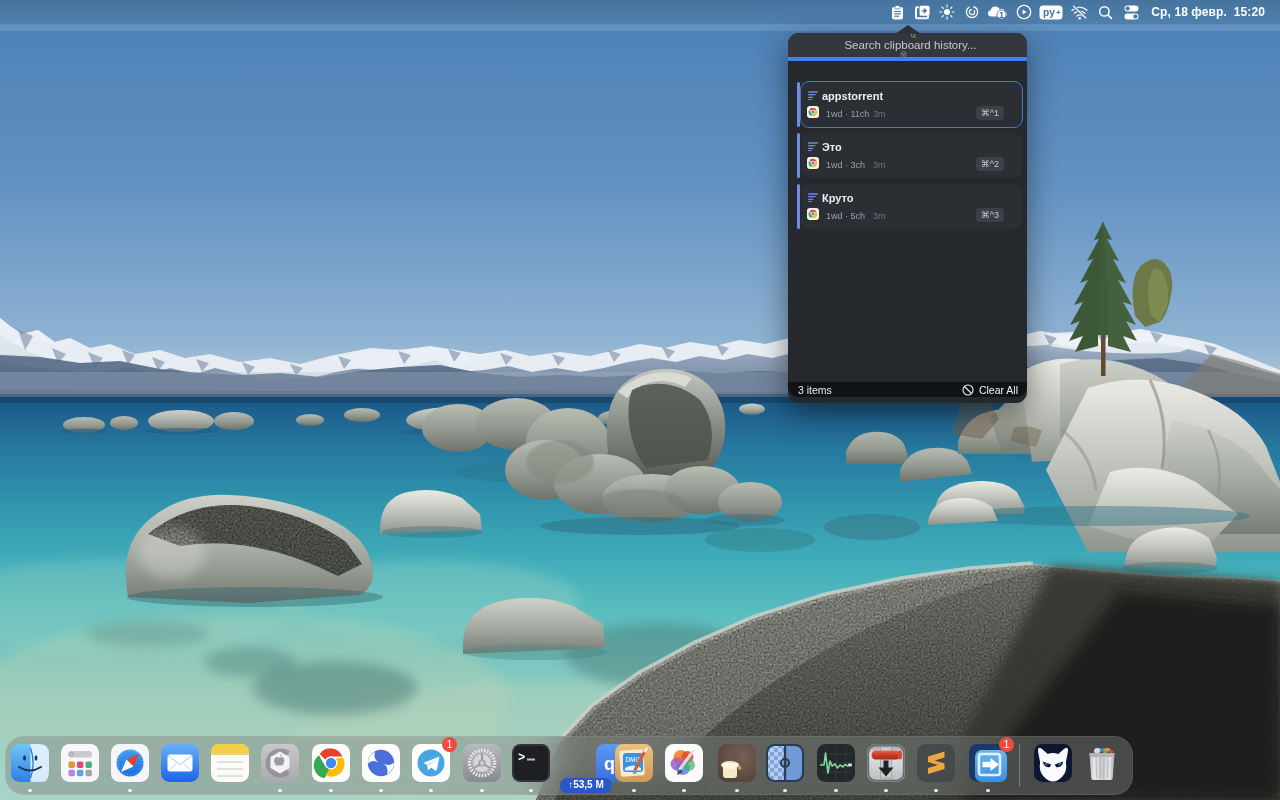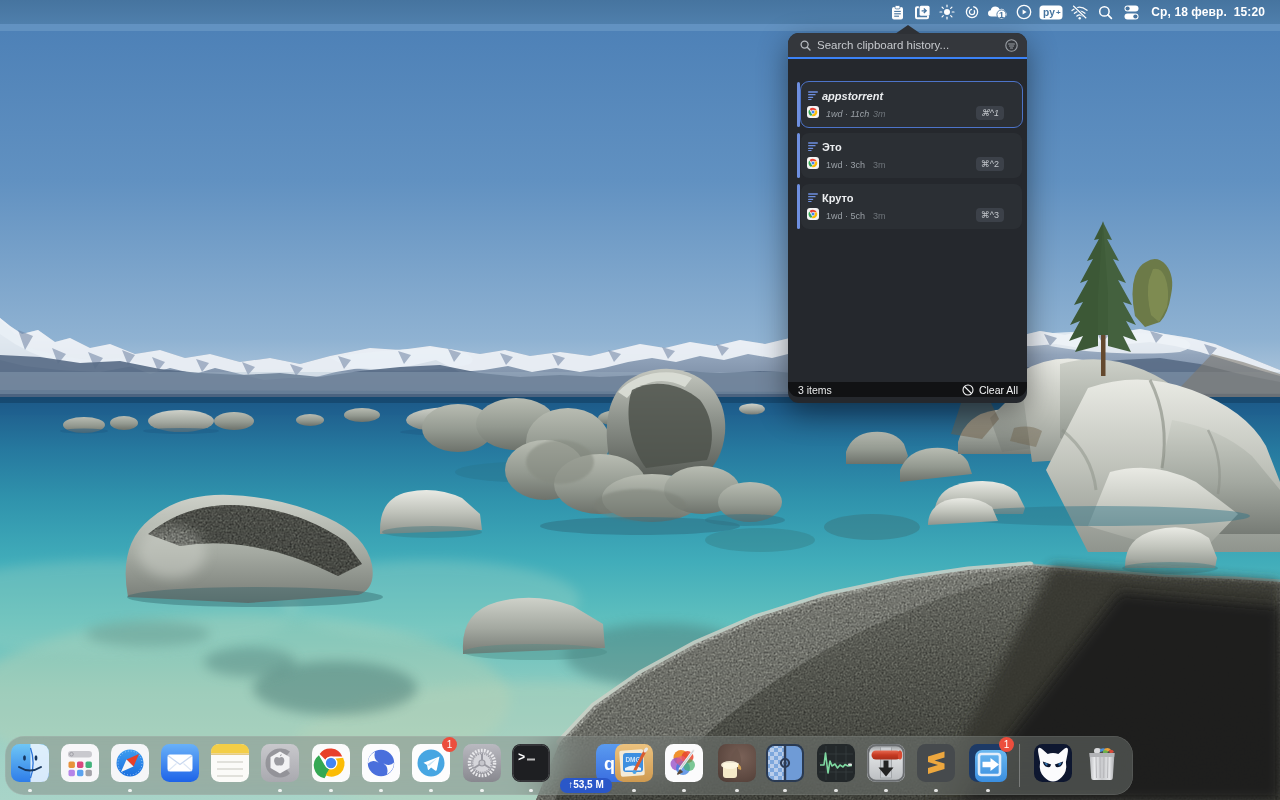--- a/index.html
+++ b/index.html
@@ -12,26 +12,26 @@
     color:#fff;}
   #menubar .mi{display:flex;align-items:center;justify-content:center;height:24px;}
   #clock{font-size:12px;font-weight:600;color:#fff;margin-right:15px;margin-left:6px;letter-spacing:.1px;}
   
   #pop{position:absolute;left:788px;top:33px;width:239px;height:370px;z-index:40;
     background:#25282d;border-radius:11px;box-shadow:0 10px 30px rgba(0,0,0,.45);}
   #poparrow{position:absolute;left:895px;top:25px;z-index:41;width:0;height:0;
     border-left:13px solid transparent;border-right:13px solid transparent;
     border-bottom:9px solid #2e3136;}
   #popsearch{position:absolute;left:0;top:0;width:239px;height:24px;background:#34373c;
-    border-radius:11px 11px 0 0;display:flex;align-items:center;border-bottom:2px solid #3b82f6;}
+    border-radius:11px 11px 0 0;display:flex;align-items:center;border-bottom:4px solid #3b82f6;flex-direction:column;}
   #popsearch .mag{margin-left:12px;}
   #popsearch .ph{font-size:11.5px;color:#c6c9cd;margin-left:6px;flex:1;}
   #popsearch .flt{margin-right:9px;opacity:.85;}
   .item{position:absolute;left:13px;width:221px;height:45px;border-radius:8px;background:#2b2f34;}
-  .item.sel{outline:1px solid #4d74c9;outline-offset:0px;font-style:italic;}
+  .item.sel{outline:1px solid #4d74c9;outline-offset:0px;}
   .abar{position:absolute;left:9px;width:3px;height:45px;border-radius:2px;background:#6e8fe0;z-index:2;}
   .item .ttl{position:absolute;left:21px;top:8px;font-size:11px;font-weight:bold;color:#eceef0;}
   .item .lines{position:absolute;left:7px;top:9px;}
   .item .chrm{position:absolute;left:6px;top:24px;}
   .item .meta{position:absolute;left:25px;top:27px;font-size:9px;color:#9aa0a6;}
   .item .age{position:absolute;left:72px;top:27px;font-size:9px;color:#6e747a;}
   .item .kbd{position:absolute;right:18px;top:24px;height:14px;padding:0 5px;border-radius:4px;
     background:#3c4149;color:#c3c7cc;font-size:9px;line-height:14px;}
   #popfoot{position:absolute;left:0;top:349px;width:239px;height:15px;background:#111214;
     border-radius:0 0 11px 11px;display:flex;align-items:center;}

